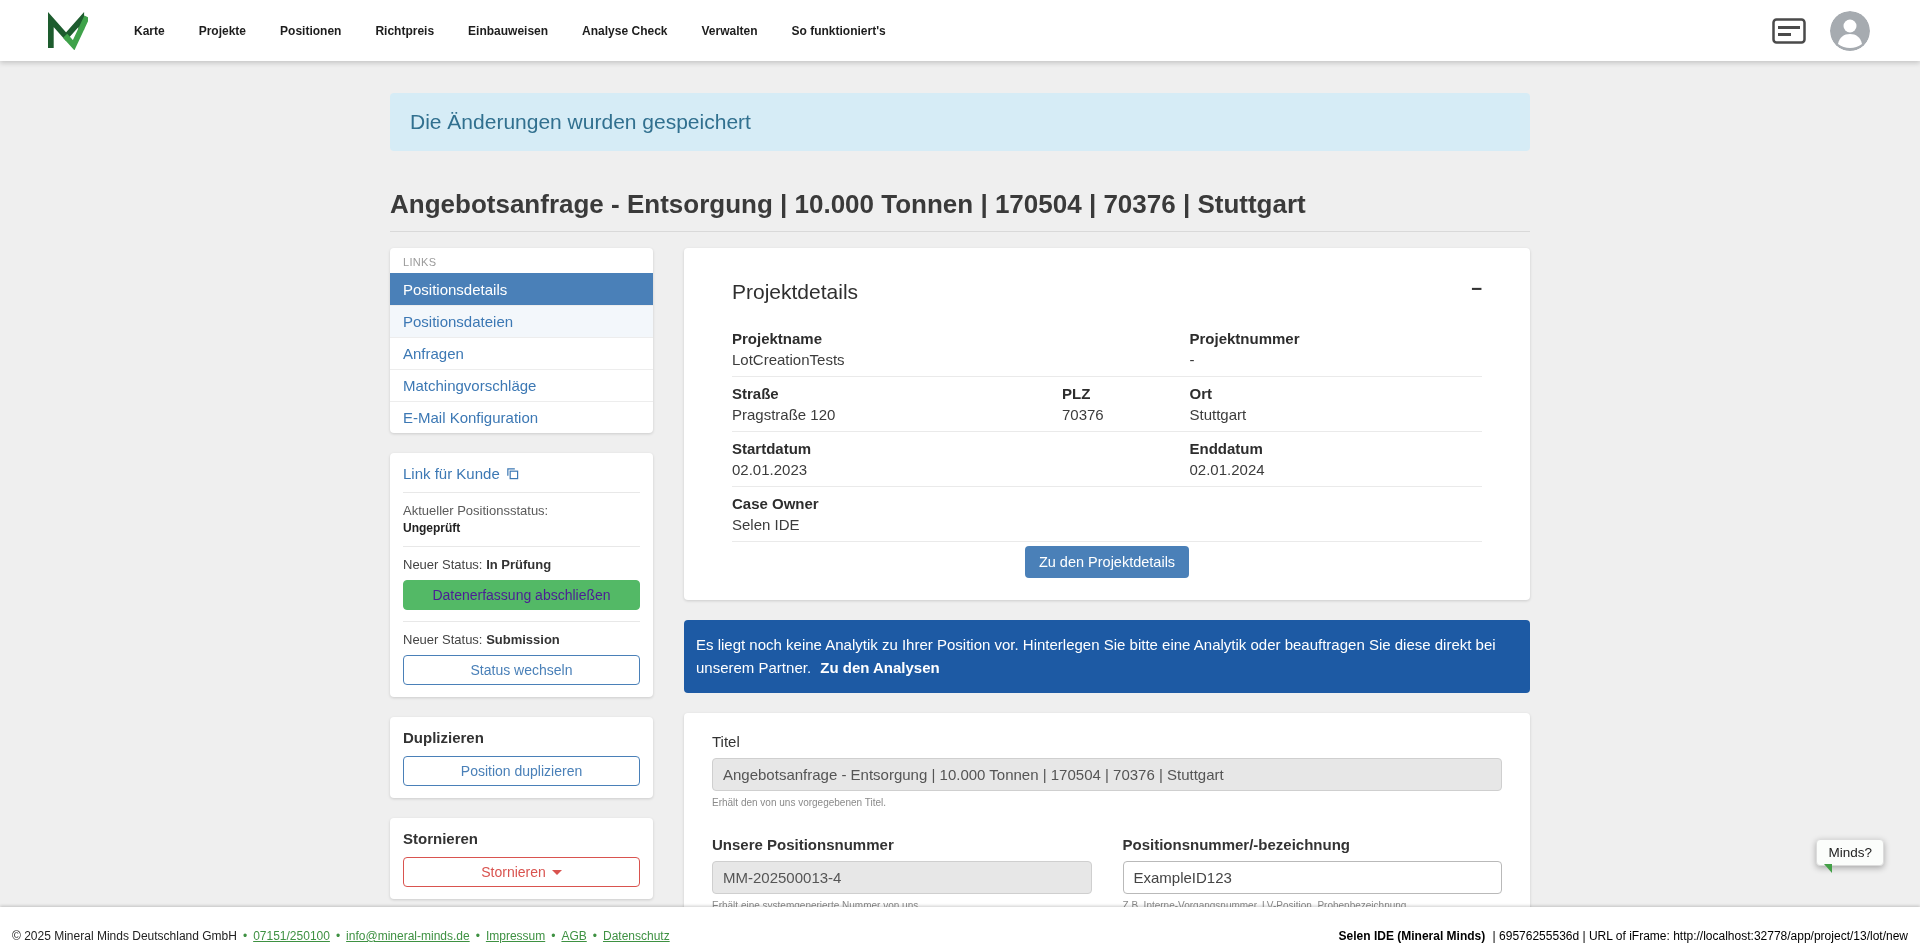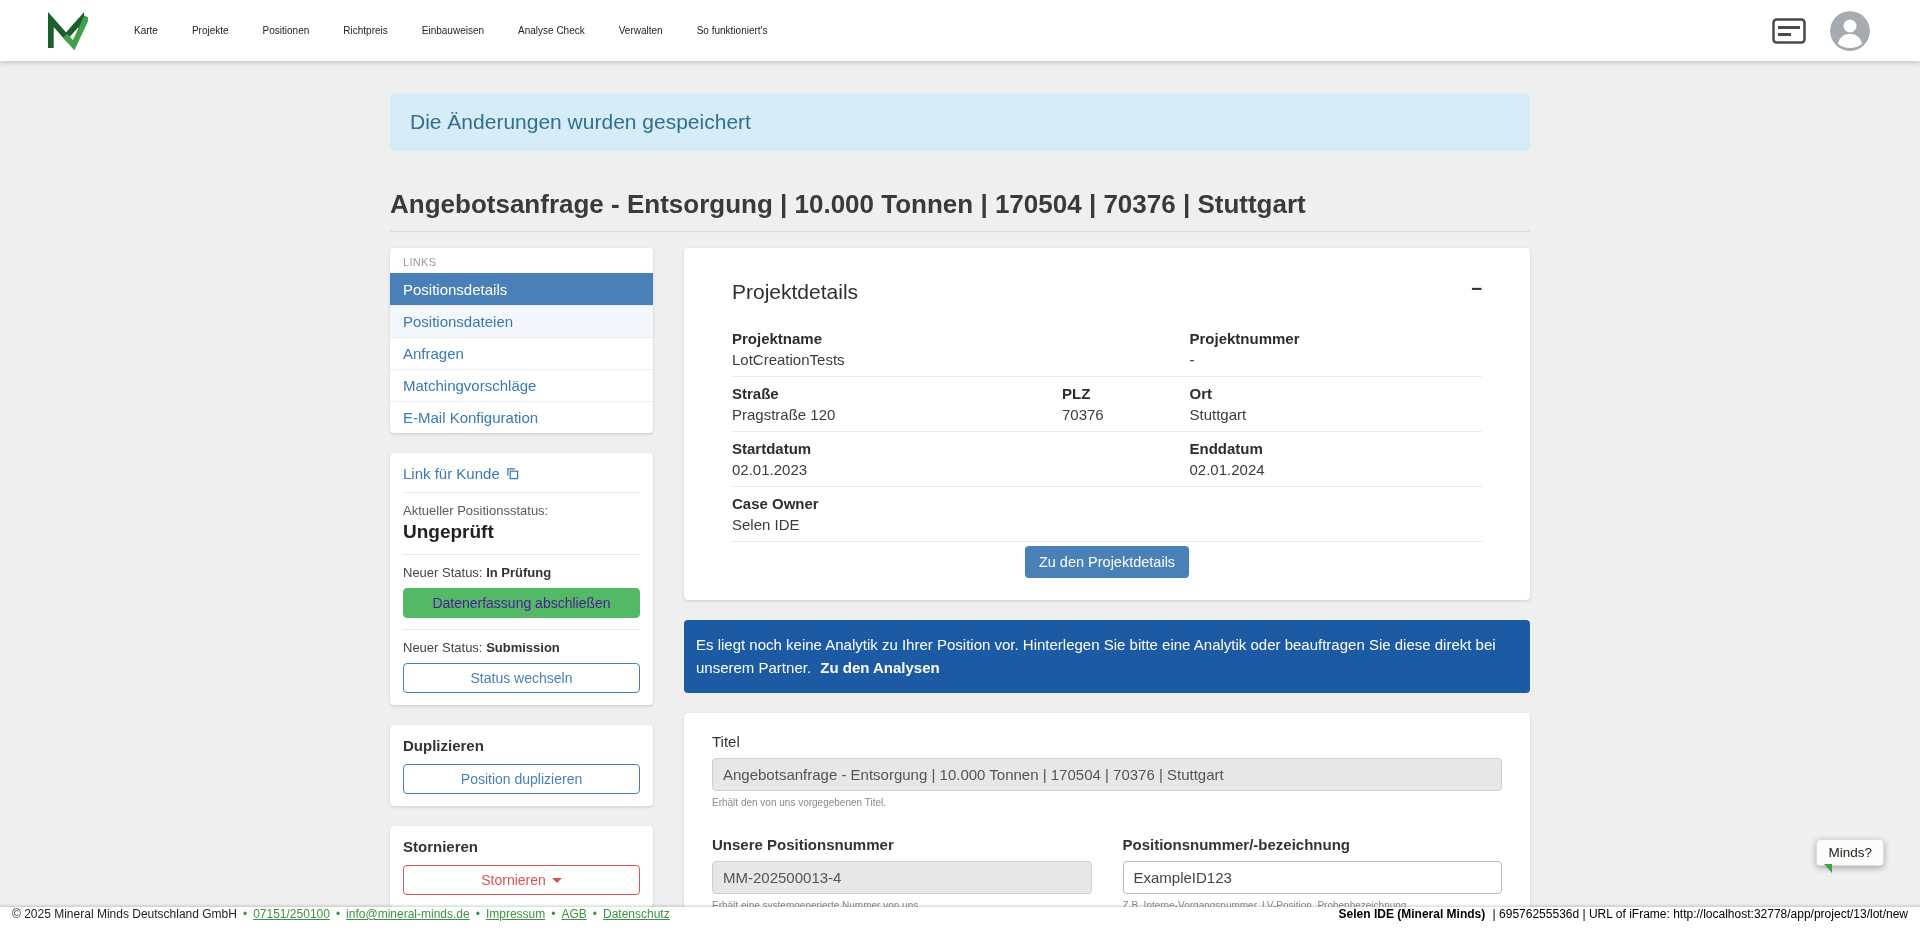--- a/index.html
+++ b/index.html
@@ -12,21 +12,21 @@
   }
   
   .navbar {
     position: fixed; top: 0; left: 0; width: 100%; height: 61px;
     background: #fff; box-shadow: 0 2px 5px rgba(0,0,0,.18);
     display: flex; align-items: center;
     padding: 0 50px 0 46px; z-index: 100;
   }
   .logo { width: 42px; height: 38px; margin-right: 46px; cursor: pointer; display:block; }
   .nav-items { display: flex; gap: 34px; align-items: center; }
-  .nav-item { font-size: 10px; font-weight: 400; color: #1d1d1d; cursor: pointer; white-space: nowrap; }
+  .nav-item { font-size: 12px; font-weight: 700; color: #1d1d1d; cursor: pointer; white-space: nowrap; }
   .nav-right { margin-left: auto; display: flex; align-items: center; gap: 24px; }
   .device-icon { cursor: pointer; display: block; }
   .avatar { width: 40px; height: 40px; border-radius: 50%; cursor: pointer; display: block; }
 
   
   .content { padding-top: 93px; }
   .container { width: 1140px; margin: 0 auto; }
   .alert-info {
     background: #d6ecf6; color: #31708f;
     padding: 17px 20px; border-radius: 4px; font-size: 21px;
@@ -51,21 +51,21 @@
   .link-item.tinted { background: #f3f7fb; }
   .icon-inline { flex: none; display: inline-block; }
 
   
   .side-card { margin-top: 20px; padding: 12px 13px; }
   .customer-link {
     font-size: 15px; color: #3c78b4; padding-bottom: 10px;
     border-bottom: 1px solid #e8e8e8; display: flex; align-items: center; gap: 6px; cursor: pointer;
   }
   .status-current-label { margin-top: 10px; font-size: 13px; color: #5a5a5a; }
-  .status-current-value { font-size: 19px; font-weight: 700; color: #222; margin-top: 3px; }
+  .status-current-value { font-size: 12px; font-weight: 700; color: #222; margin-top: 3px; }
   .status-section { border-bottom: 1px solid #e8e8e8; padding-bottom: 11px; }
   .new-status { margin-top: 10px; font-size: 13px; color: #444; }
   .new-status b { font-weight: 700; color: #333; }
   .btn {
     display: block; width: 100%; text-align: center; border-radius: 4px;
     font-size: 14px; padding: 6px 8px; cursor: pointer;
     border: 1px solid transparent; font-family: inherit; background: #fff;
   }
   .btn-green { background: #53b966; color: #4c1d95; margin-top: 8px; border-color: #53b966; }
   .btn-outline-blue { border-color: #4a80b8; color: #4a80b8; margin-top: 8px; }
@@ -124,21 +124,21 @@
   }
   .help-btn::after {
     content: ""; position: absolute; left: 7px; bottom: -8px;
     border-left: 8px solid transparent; border-top: 9px solid #43a047;
   }
 
   
   .footer {
     position: fixed; left: 0; bottom: 0; width: 100%; height: 36px;
     background: #fff; box-shadow: 0 -1px 3px rgba(0,0,0,.2);
-    display: flex; align-items: flex-start; justify-content: space-between;
+    display: flex; align-items: flex-end; justify-content: space-between;
     padding: 0 12px; font-size: 12px; z-index: 200;
   }
   .footer-left { display: flex; align-items: center; gap: 6px; color: #222; white-space: nowrap; }
   .footer-link { color: #3e9142; text-decoration: underline; cursor: pointer; }
   .footer-sep { color: #3e9142; }
   .footer-right { color: #000; white-space: nowrap; }
   .footer-right b { font-weight: 700; }
   .footer-right span { margin-left: 4px; }
 </style>
 </head>

